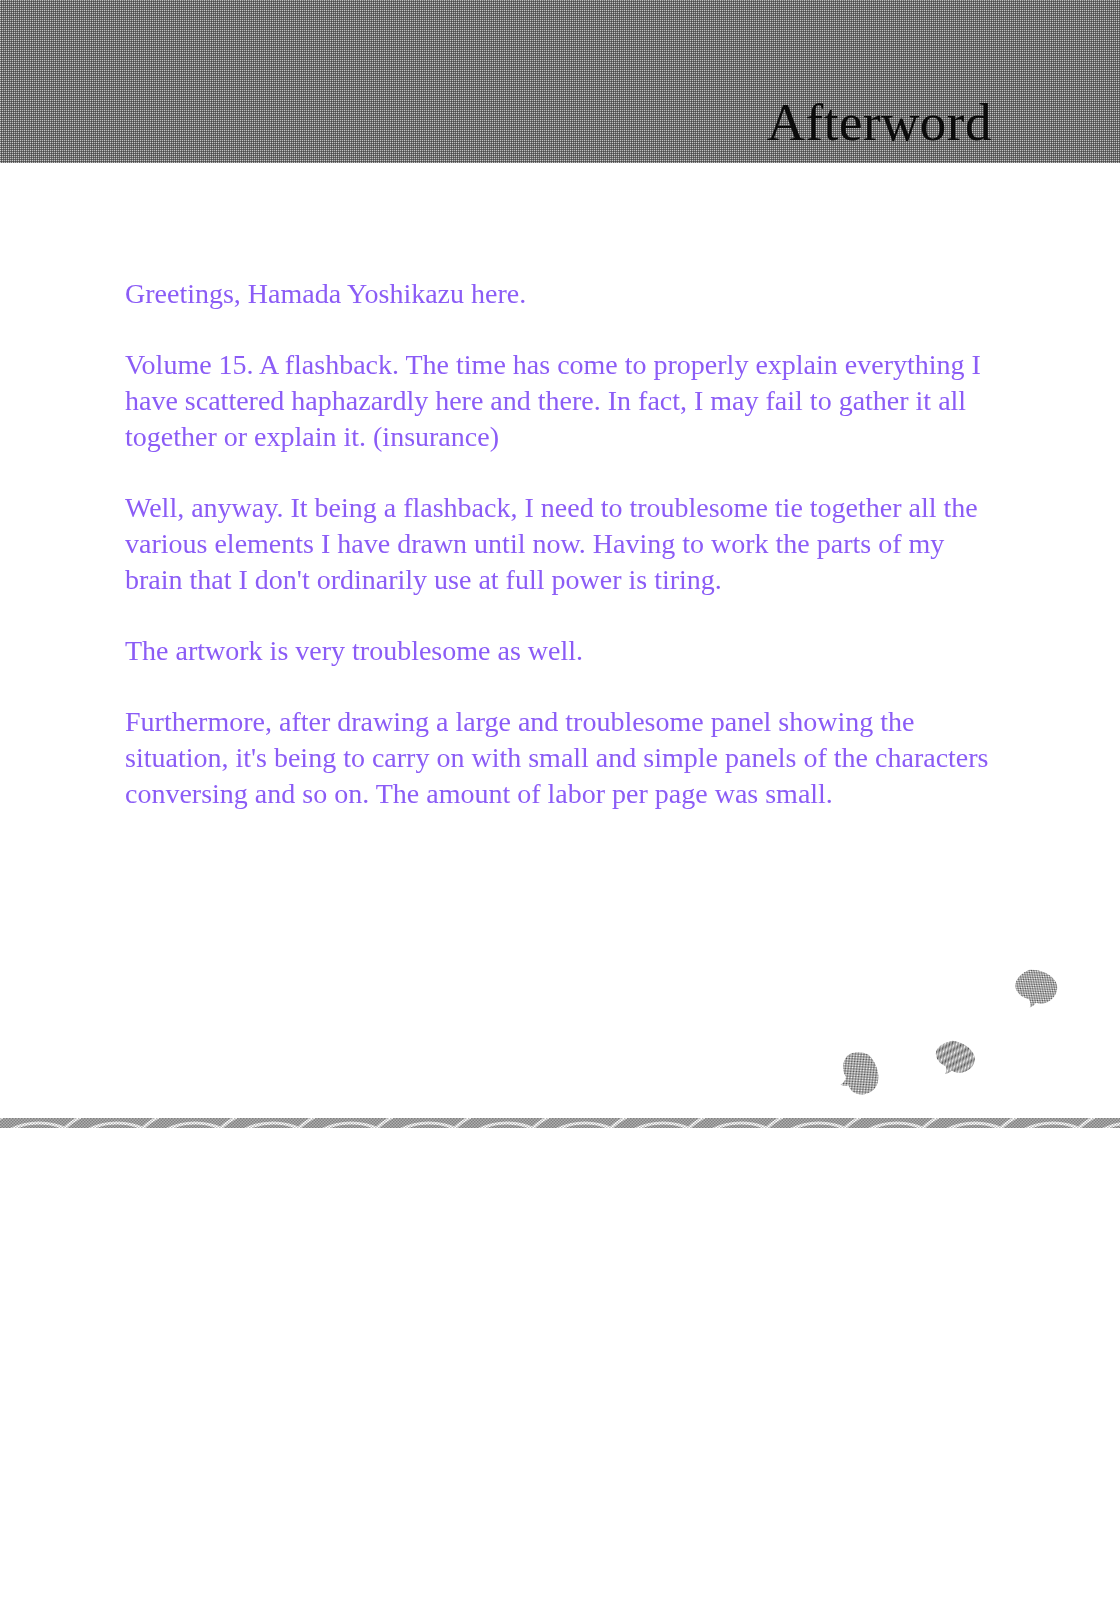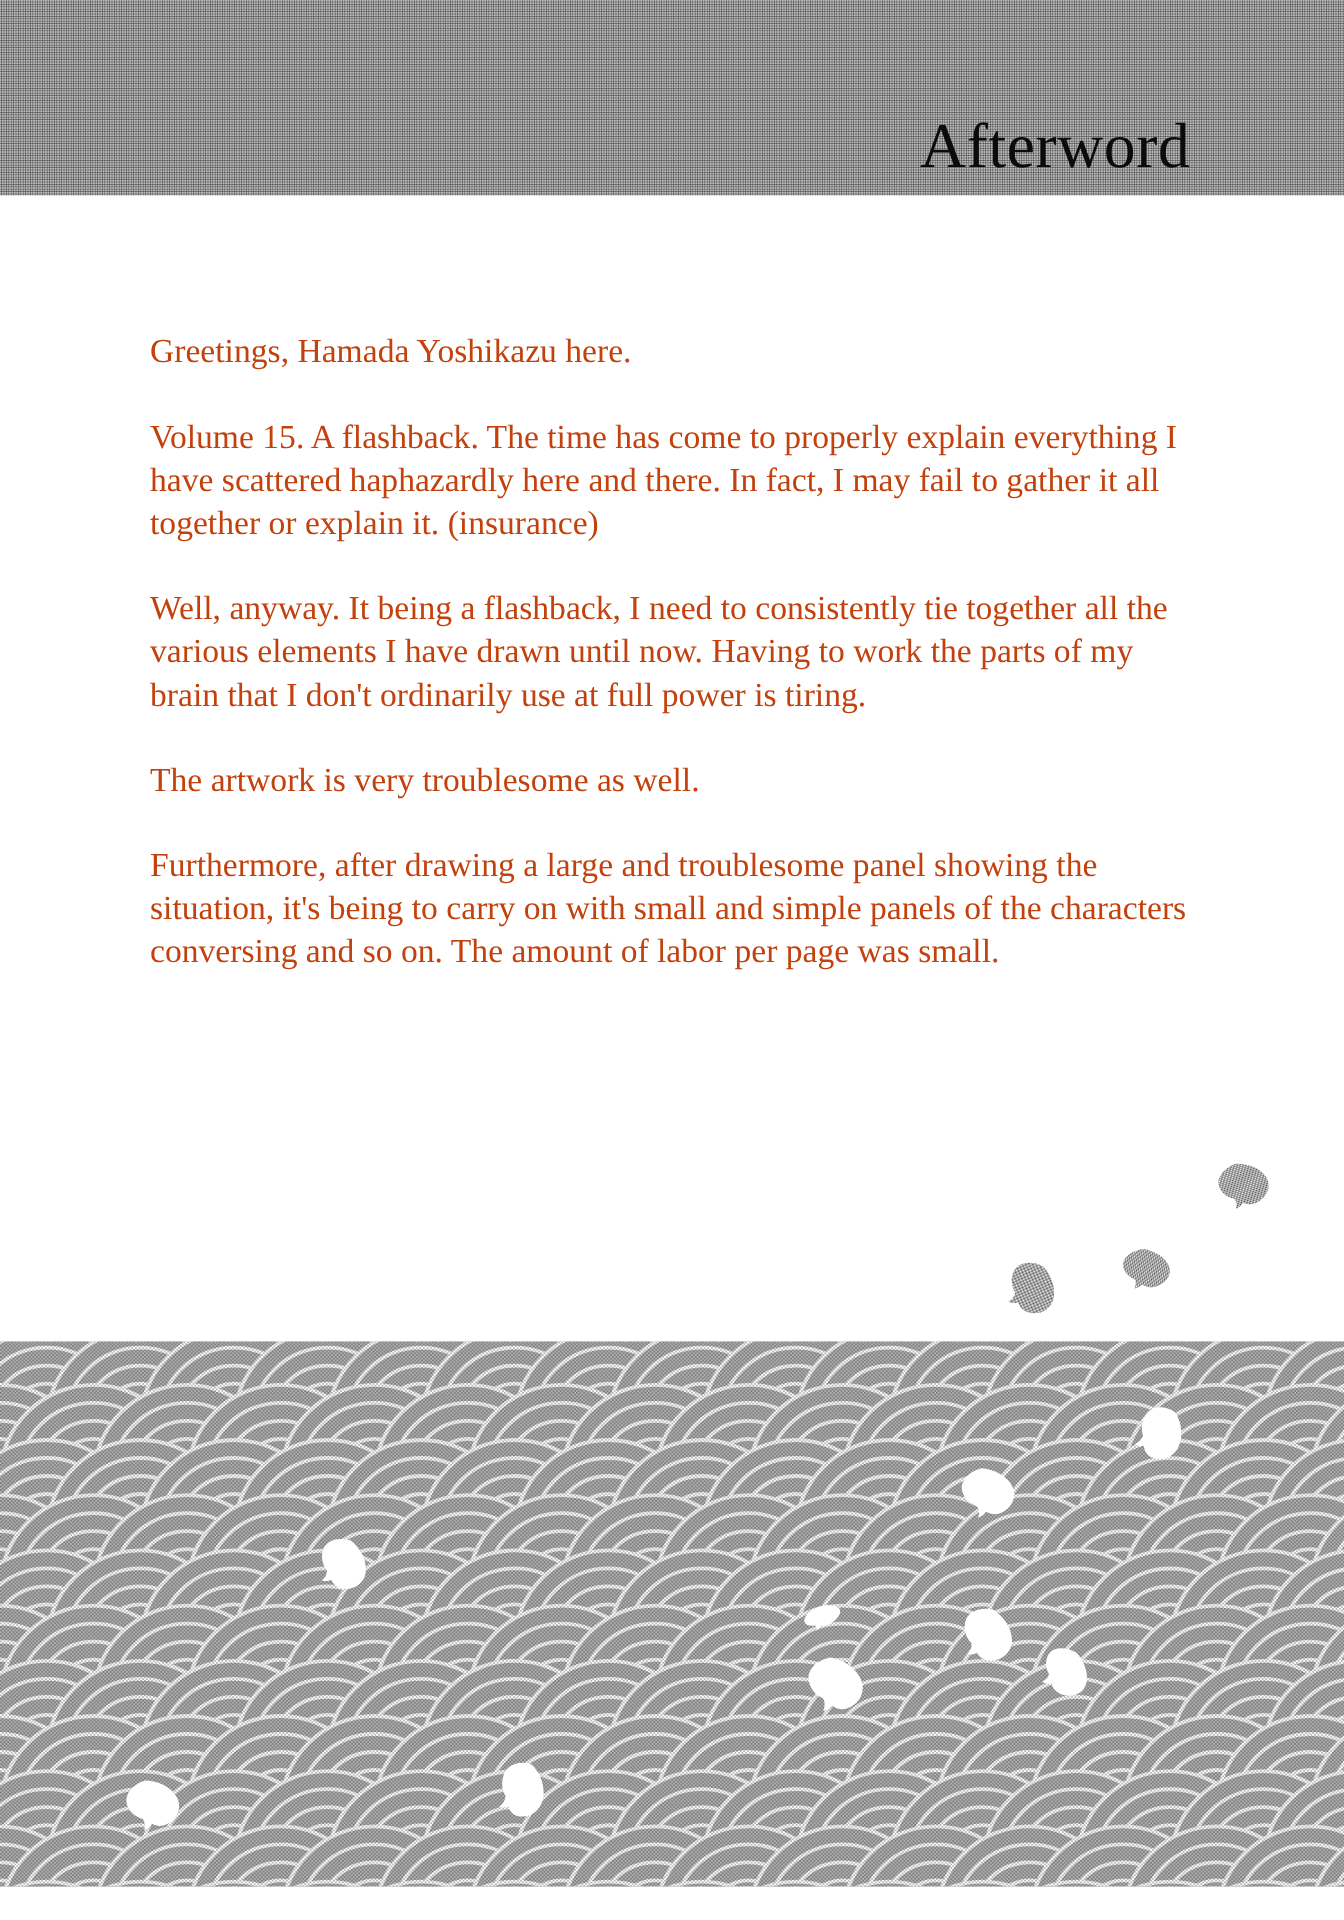--- a/index.html
+++ b/index.html
@@ -7,21 +7,21 @@
     padding: 0;
     background: #ffffff;
   }
   body {
     font-family: "Liberation Serif", "DejaVu Serif", serif;
   }
 
   #page {
     position: relative;
     width: 1120px;
-    height: 1572px;
+    height: 1128px;
     background: #ffffff;
     overflow: hidden;
   }
 
   
   .header-band {
     position: absolute;
     left: 0;
     top: 0;
     width: 1120px;
@@ -68,21 +68,21 @@
   .afterword-text {
     position: absolute;
     left: 125px;
     top: 276px;
     width: 870px;
   }
   .afterword-text p {
     margin: 0 0 35px 0;
     font-size: 28px;
     line-height: 36px;
-    color: #c2410c;
+    color: #8b5cf6;
     text-align: left;
   }
   .afterword-text p:last-child { margin-bottom: 0; }
 
   
   .wave-footer {
     position: absolute;
     left: 0;
     top: 1118px;
     width: 1120px;
@@ -102,21 +102,21 @@
 
   <div class="header-band">
     <div class="tone"></div>
     <div class="tone2"></div>
   </div>
   <h1 class="header-title">Afterword</h1>
 
   <div class="afterword-text">
     <p>Greetings, Hamada Yoshikazu here.</p>
     <p>Volume 15. A flashback. The time has come to properly explain everything I have scattered haphazardly here and there. In fact, I may fail to gather it all together or explain it. (insurance)</p>
-    <p>Well, anyway. It being a flashback, I need to consistently tie together all the various elements I have drawn until now. Having to work the parts of my brain that I don't ordinarily use at full power is tiring.</p>
+    <p>Well, anyway. It being a flashback, I need to troublesome tie together all the various elements I have drawn until now. Having to work the parts of my brain that I don't ordinarily use at full power is tiring.</p>
     <p>The artwork is very troublesome as well.</p>
     <p>Furthermore, after drawing a large and troublesome panel showing the situation, it's being to carry on with small and simple panels of the characters conversing and so on. The amount of labor per page was small.</p>
   </div>
 
   <div class="wave-footer">
     <svg class="wave-svg" id="wave-svg" width="1120" height="482" viewBox="0 0 1120 482">
         <defs>
           <pattern id="dither" width="3" height="3" patternUnits="userSpaceOnUse">
             <rect width="3" height="3" fill="#ffffff"></rect>
             <rect x="0" y="0" width="1.5" height="1.5" fill="#5a5a5a"></rect>

